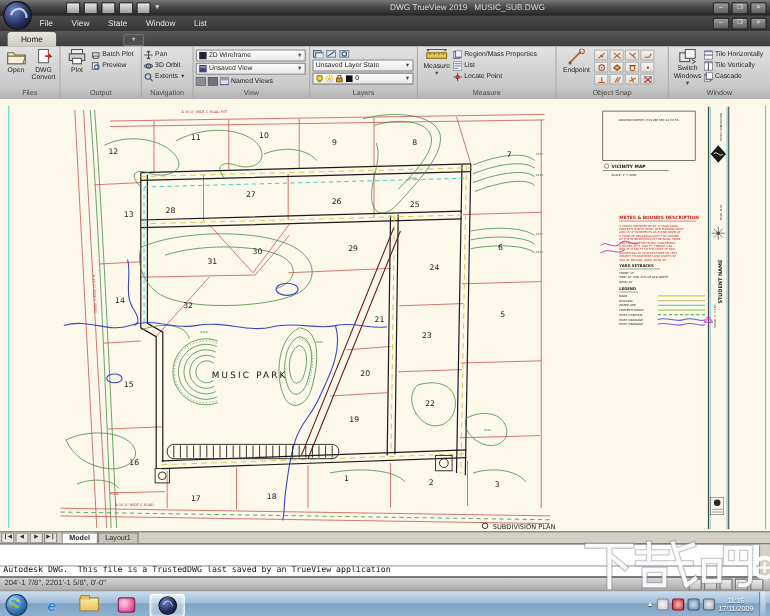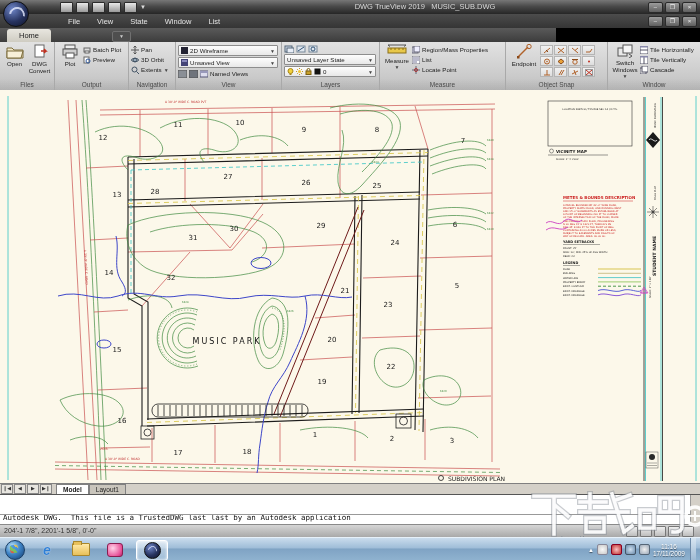--- a/index.html
+++ b/index.html
@@ -17,24 +17,24 @@
   #qat{left:60px;top:1px;height:12px;display:flex;gap:3px;align-items:center;}
   .qicon{width:11px;height:9px;background:linear-gradient(#e9e9e9,#9a9a9a);border:1px solid #2c2c2c;border-radius:1px;}
   .qcaret{color:#ddd;font-size:6px;}
   #wintitle{left:250px;top:2px;width:350px;text-align:center;color:#d8d8d8;font-size:7.5px;white-space:pre;}
   .winctl{display:flex;gap:2px;}
   #winctl1{right:3px;top:2px;}
   #winctl2{right:3px;top:16px;}
   .wbtn{width:13px;height:9px;background:linear-gradient(#9c9c9c,#5f5f5f);border:1px solid #2a2a2a;border-radius:2px;
     color:#eee;font-size:6px;line-height:8px;text-align:center;}
   #menubar{left:0;top:14px;width:700px;height:14px;background:linear-gradient(#4c4c4c,#353535);}
-  #menu-items{position:absolute;left:36px;top:0;height:14px;display:flex;gap:17px;align-items:center;margin-left:32px;}
+  #menu-items{position:absolute;left:36px;top:0;height:14px;display:flex;gap:17px;align-items:center;}
   #menu-items span{color:#e3e3e3;font-size:7.5px;}
   
-  #tabrow{left:0;top:28px;width:556px;height:14px;background:linear-gradient(#5a5a5a,#3c3c3c);}
+  #tabrow{left:0;top:28px;width:700px;height:14px;background:linear-gradient(#5a5a5a,#3c3c3c);}
   #hometab{position:absolute;left:7px;top:1px;width:44px;height:13px;background:linear-gradient(#e8e6df,#cfccc2);
     border-radius:3px 3px 0 0;color:#222;font-size:7.5px;text-align:center;line-height:13px;}
   #ribmin{position:absolute;left:112px;top:3px;width:17px;height:9px;background:#4e4e4e;border:1px solid #707070;
     border-radius:2px;color:#ccc;font-size:5px;line-height:8px;text-align:center;}
   #ribbon{left:0;top:42px;width:700px;height:48px;background:linear-gradient(#e2e2e2,#cbcbcb 70%,#bdbdbd);
     display:flex;}
   .rgroup{height:48px;border-right:1px solid #a9a9a9;box-sizing:border-box;position:relative;flex:none;}
   .rbody{height:36px;display:flex;align-items:flex-start;padding:1px 2px;box-sizing:border-box;}
   .rlabel{position:absolute;left:0;bottom:0;width:100%;height:11px;font-size:6.5px;color:#4a4a4a;
     text-align:center;line-height:11px;background:linear-gradient(rgba(0,0,0,0),rgba(0,0,0,.06));}
@@ -694,21 +694,21 @@
   <div class="vcr">❙◀</div>
   <div class="vcr">◀</div>
   <div class="vcr">▶</div>
   <div class="vcr">▶❙</div>
   <div class="sheettab active" style="margin-left:4px">Model</div>
   <div class="sheettab idle">Layout1</div>
 </div>
 
 <div id="cmd" class="abs">
   <div class="lines">
-    <div>Autodesk DWG.  This file is a TrustedDWG last last by an Autodesk application</div>
+    <div>Autodesk DWG.  This file is a TrustedDWG last saved by an TrueView application</div>
     <div>or Autodesk licensed application.</div>
   </div>
   <div id="cmdsep"></div>
   <div id="cmdscroll"></div>
 </div>
 
 <div id="statusbar" class="abs">
   <div id="coords">204'-1 7/8", 2201'-1 5/8", 0'-0"</div>
   <div id="stat-icons">
     <div class="sic"></div>

